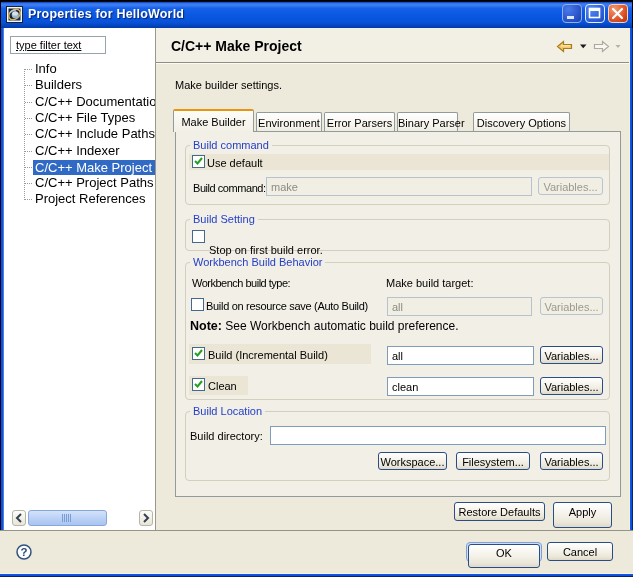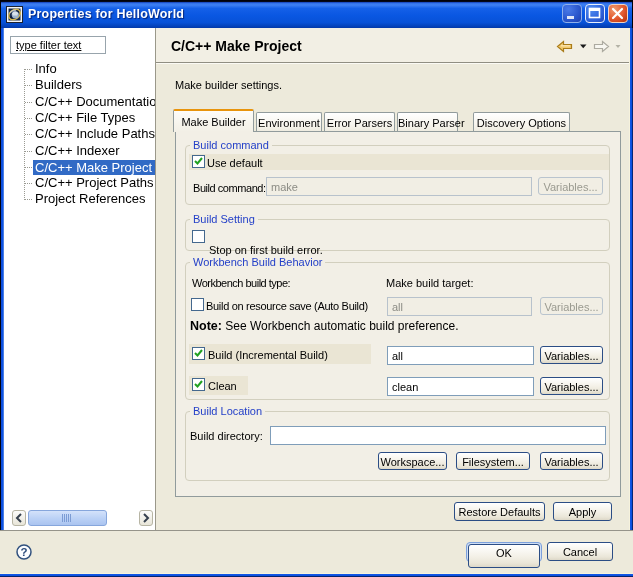--- a/index.html
+++ b/index.html
@@ -175,21 +175,21 @@
 
   <div class="grp" style="top:411px; height:70px;"></div>
   <div class="leg" style="left:190px; top:405px;">Build Location</div>
   <div class="lbl" style="left:190px; top:430px;">Build directory:</div>
   <div class="fld" style="left:270px; top:426px; width:336px;"></div>
   <div class="btn" style="left:378px; top:452px; width:69px;">Workspace...</div>
   <div class="btn" style="left:456px; top:452px; width:74px;">Filesystem...</div>
   <div class="btn" style="left:540px; top:452px; width:63px;">Variables...</div>
 
   <div class="btn" style="left:454px; top:502px; width:91px; height:19px;">Restore Defaults</div>
-  <div class="btn" style="left:553px; top:502px; width:59px; height:19px;">Apply</div>
+  <div class="btn" style="left:553px; top:502px; width:59px; height:26px;">Apply</div>
 
   <div class="abs" id="botbar"></div>
   <div class="abs" style="left:16px; top:544px;">
     <svg width="17" height="17" viewBox="0 0 17 17">
       <circle cx="8" cy="8" r="7" fill="#fcfdff" stroke="#31517e" stroke-width="1.5"></circle>
       <text x="8" y="12" font-size="11.5" font-weight="bold" font-family="Liberation Sans" fill="#2c4c7c" text-anchor="middle">?</text>
     </svg>
   </div>
   <div class="abs" style="left:466px; top:542px; width:76px; height:20px; border:1px solid #7ca0dc; border-radius:4px; background:#cfdef4; z-index:5;">
     <div class="btn" style="left:1px; top:1px; width:72px; height:24px; padding-top:2px;">OK</div>

